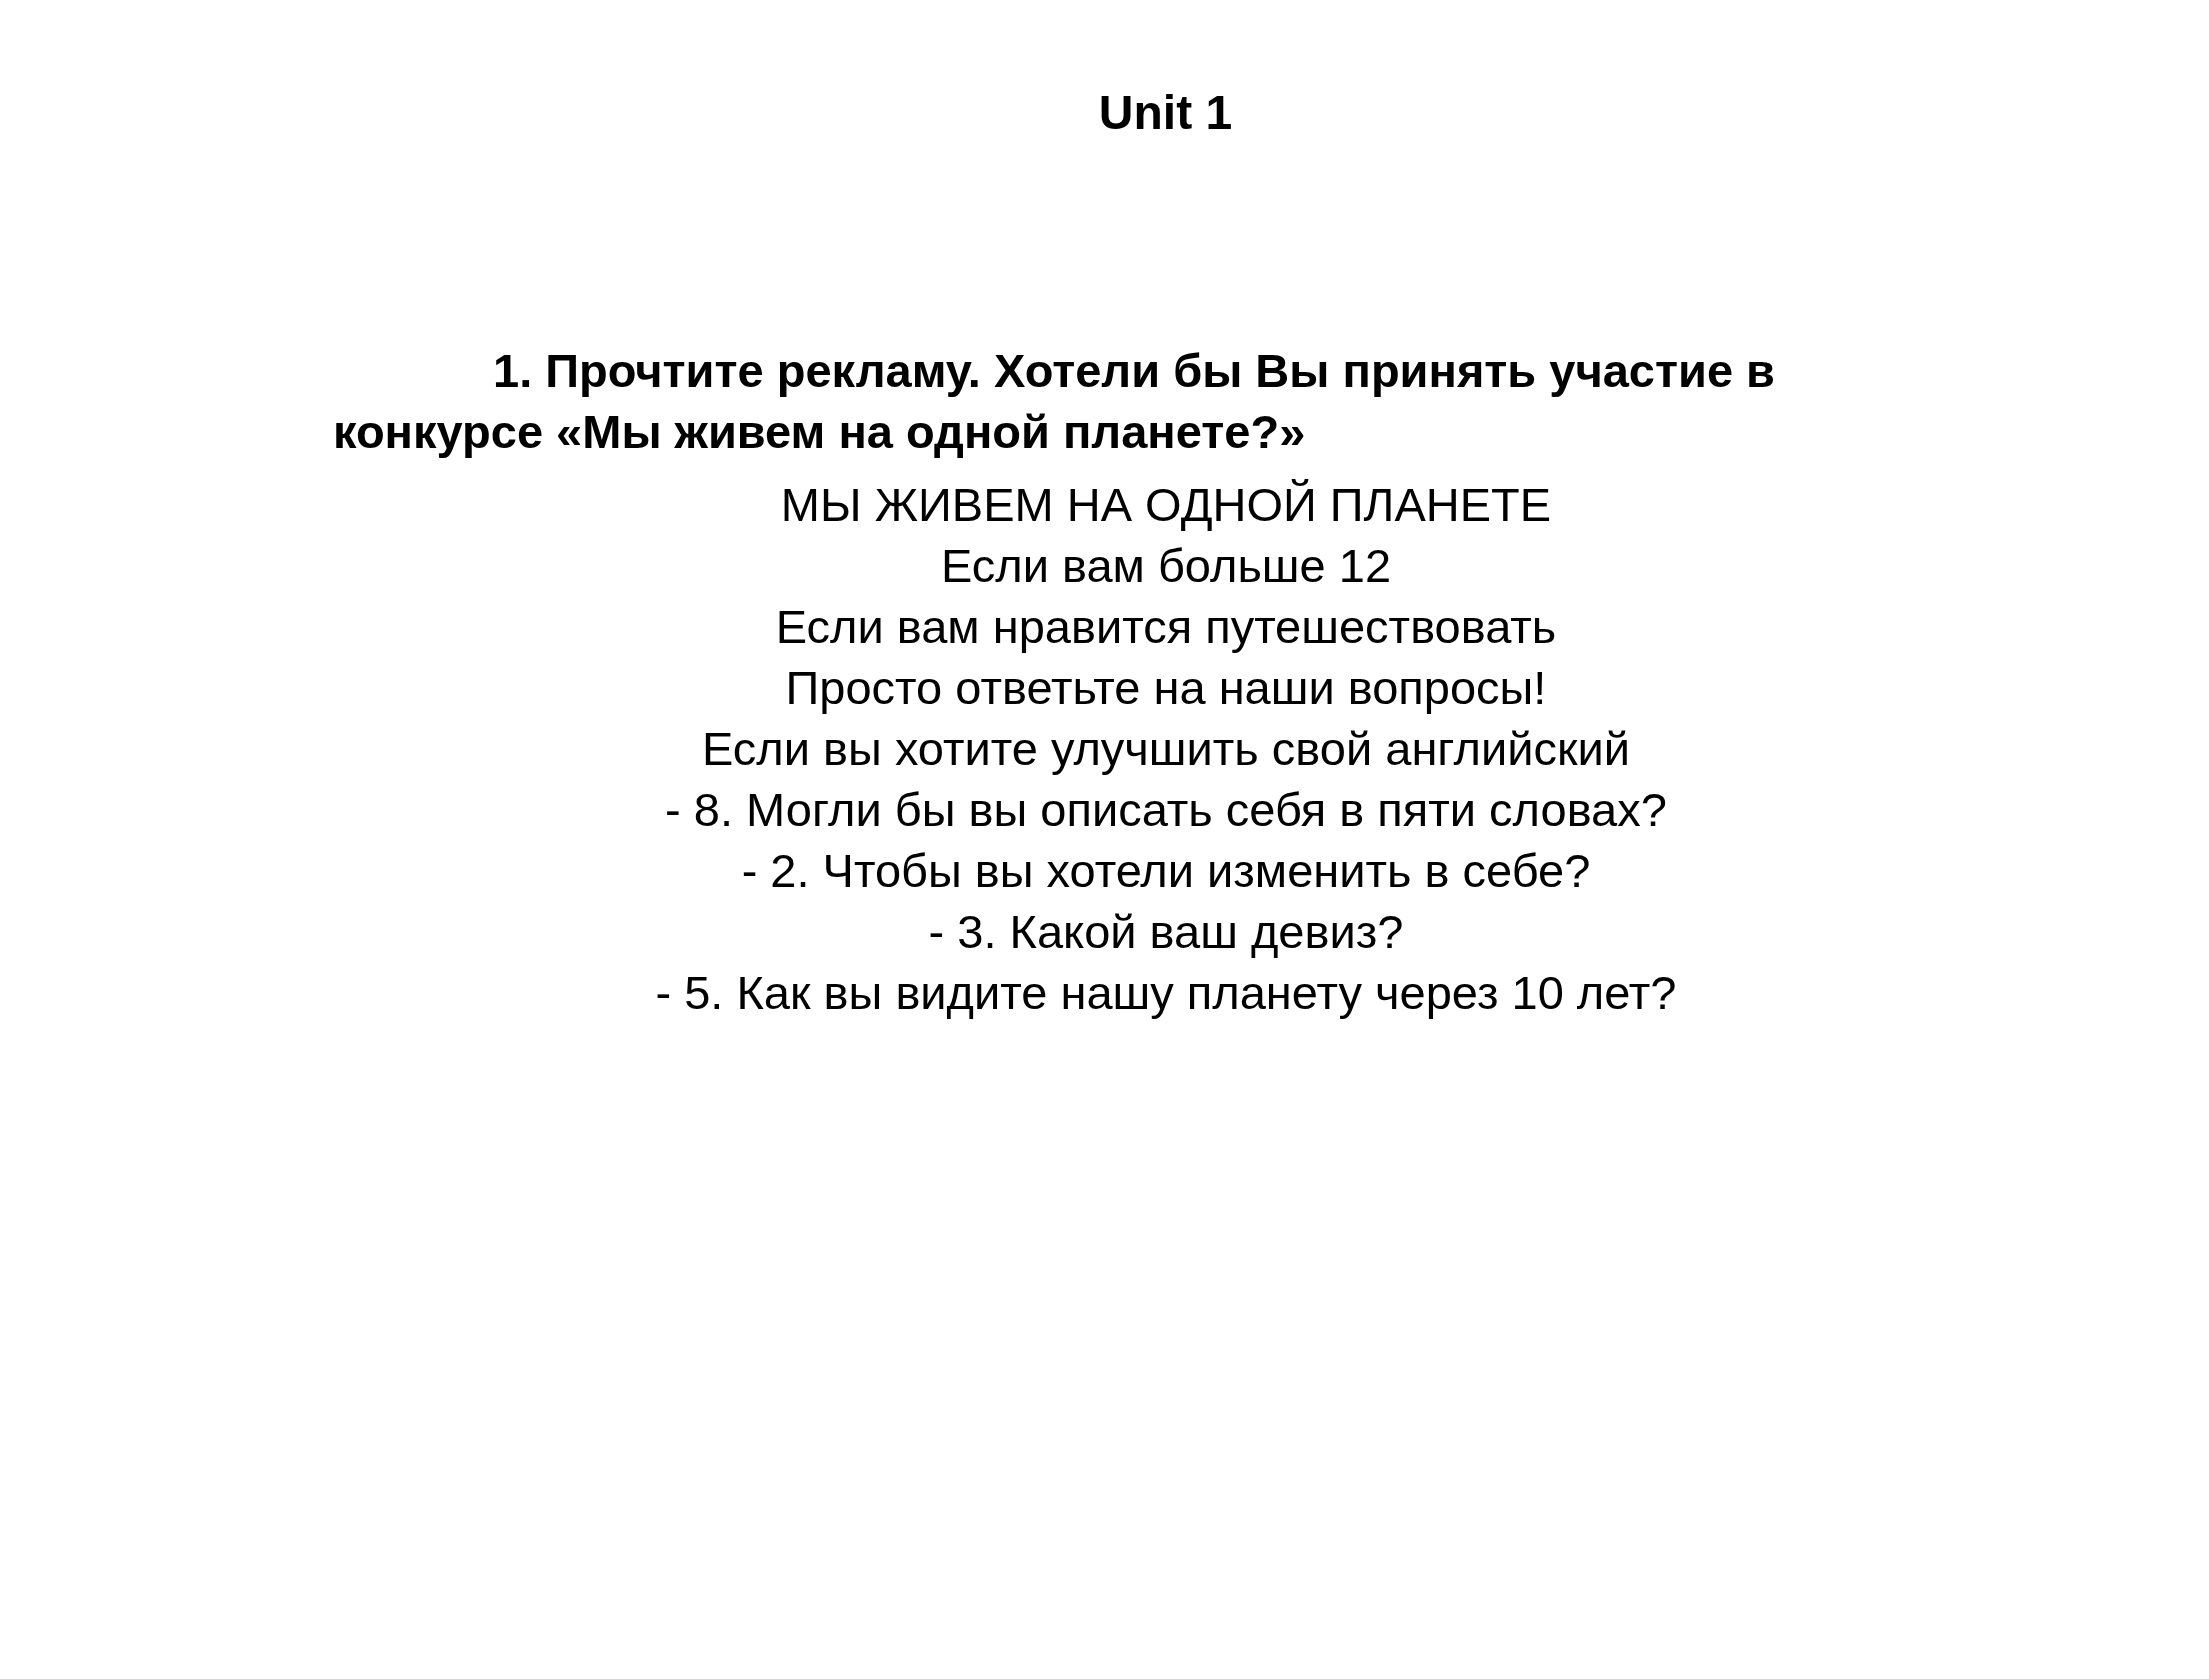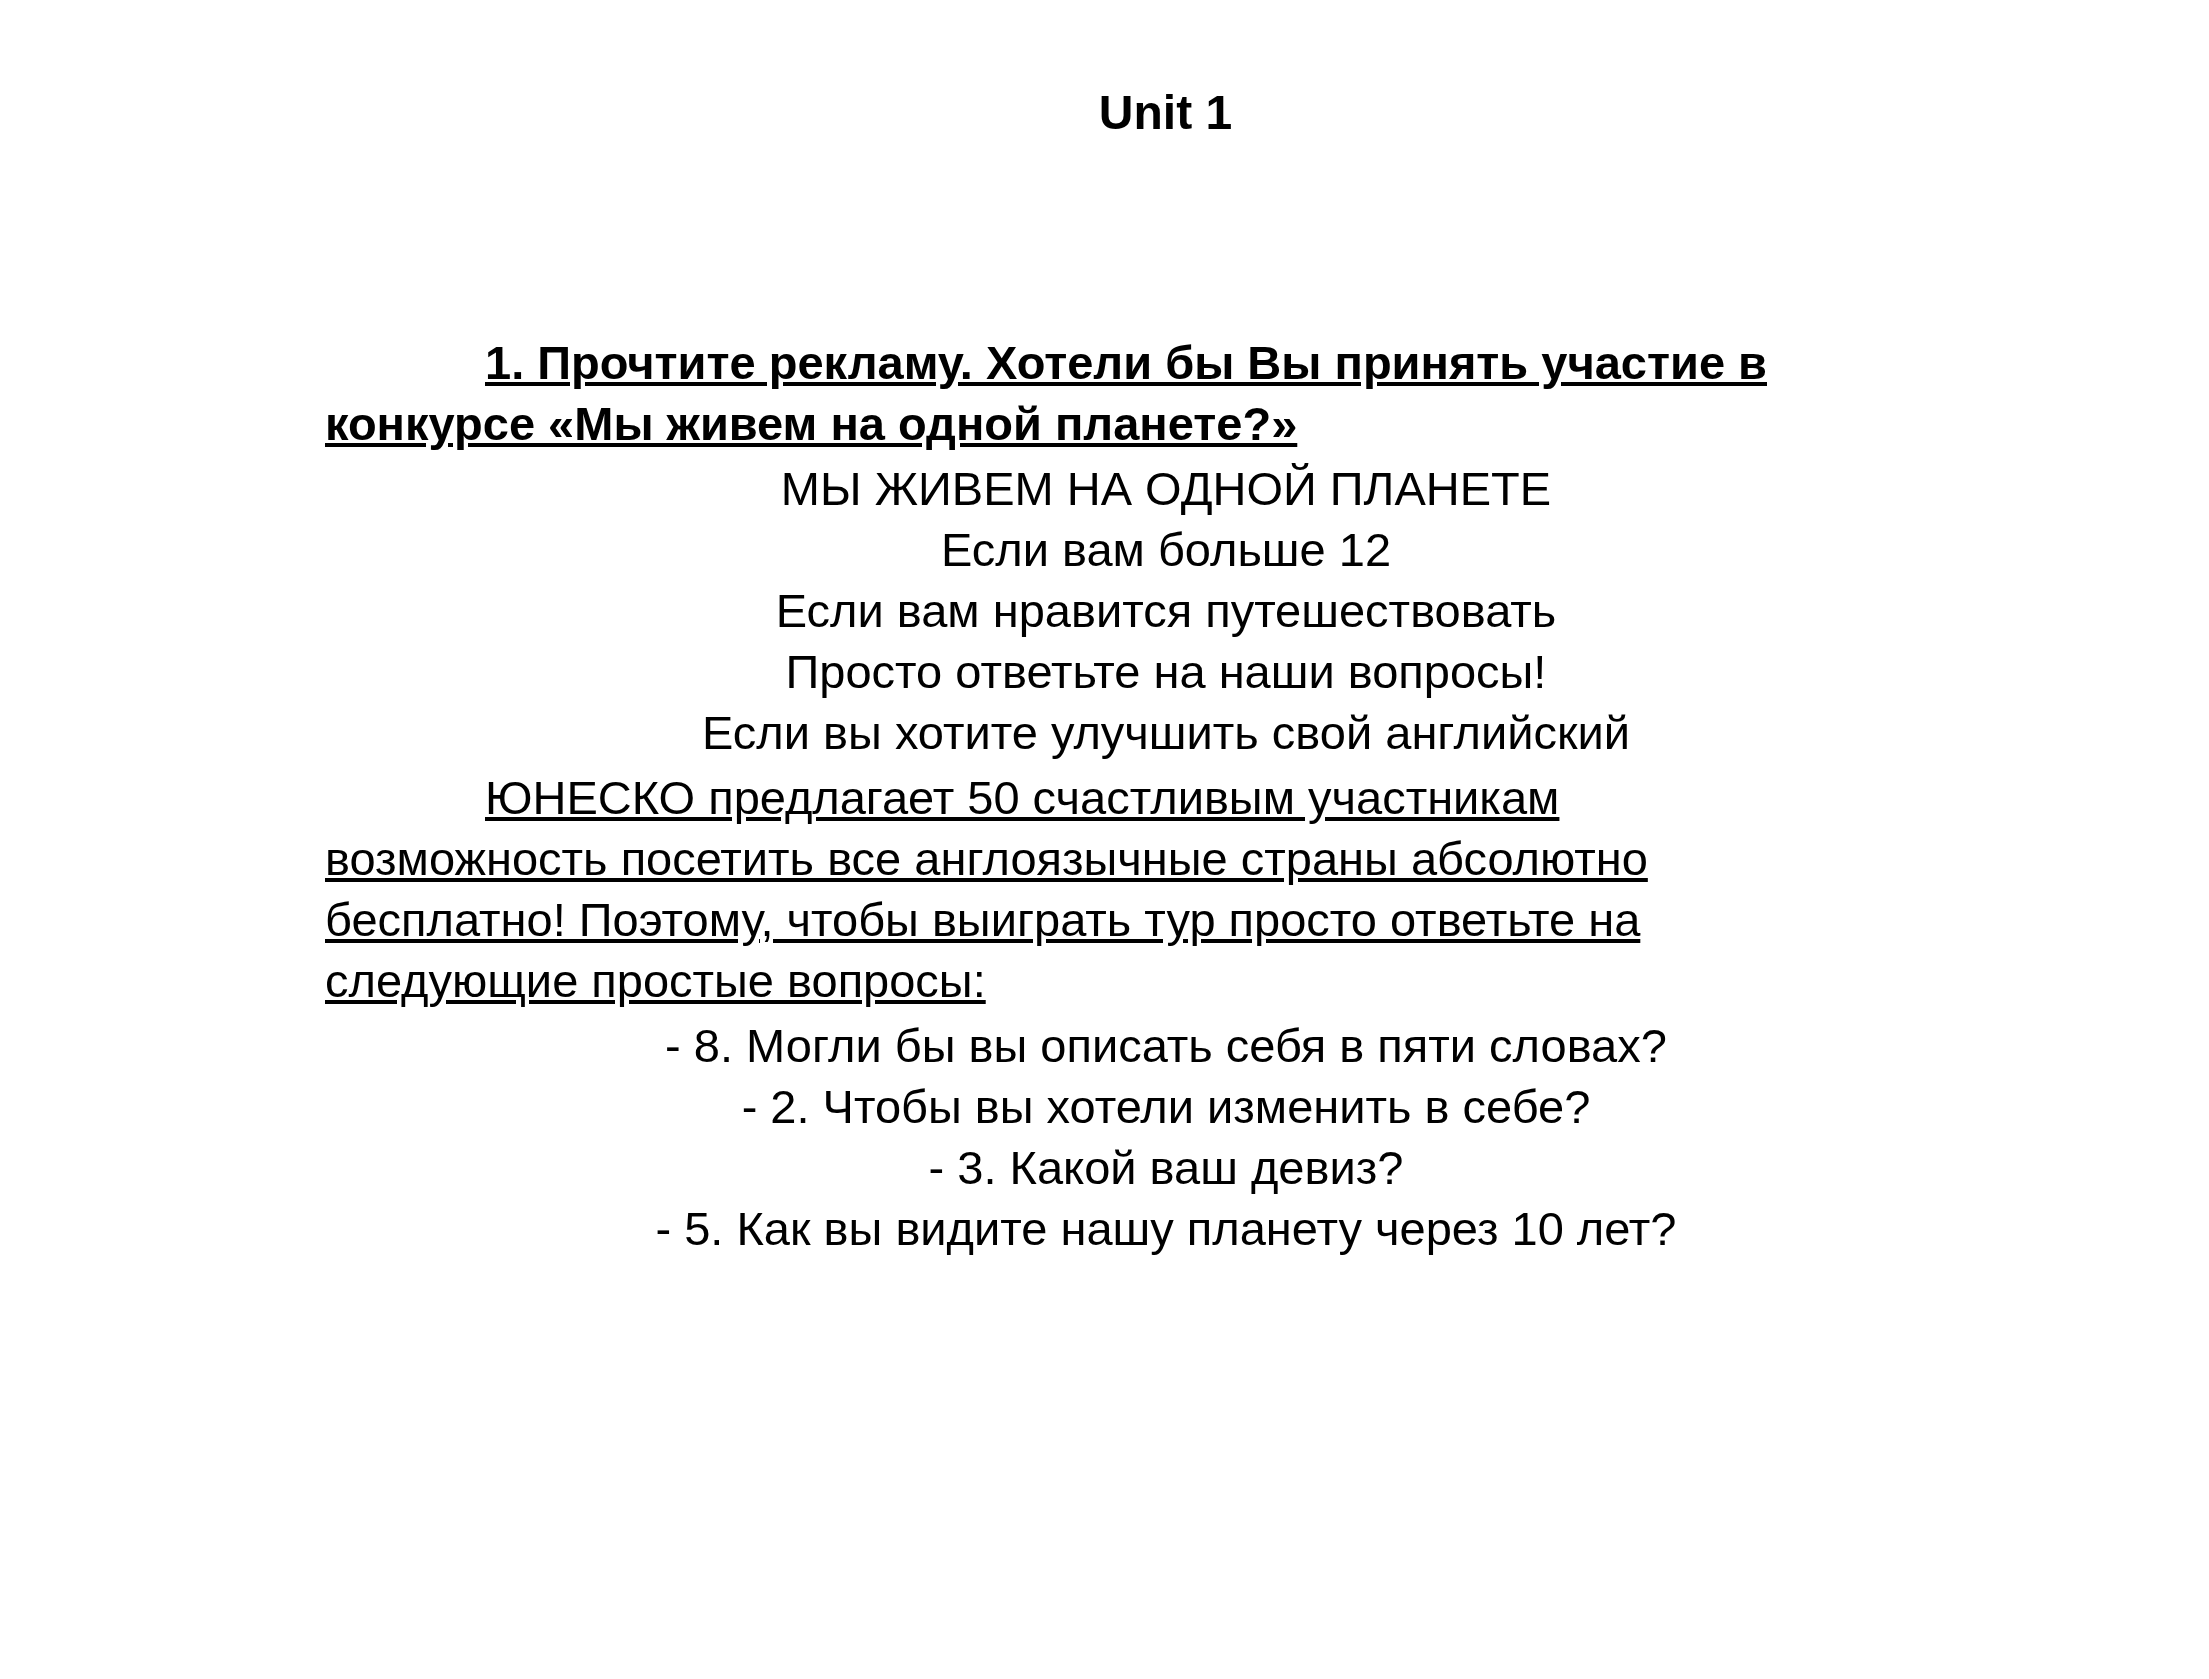--- a/index.html
+++ b/index.html
@@ -28,23 +28,22 @@
     }
     .content {
       position: absolute;
       left: 321px;
       top: 328px;
       width: 1530px;
       font-size: 47px;
       line-height: 61px;
     }
     .para {
-      margin: 4px;
+      margin: 12px;
       text-indent: 160px;
-      text-decoration: underline;
     }
     .bold { font-weight: bold; }
     .line {
       margin: 0;
       padding-left: 160px;
       white-space: nowrap;
       text-align: center;
     }
     .q-list {
       list-style: none;
@@ -60,21 +59,20 @@
 <div class="content">
   <p class="para bold">1. Прочтите рекламу. Хотели бы Вы принять участие в конкурсе «Мы живем на одной планете?»</p>
 
   <p class="line">МЫ ЖИВЕМ НА ОДНОЙ ПЛАНЕТЕ</p>
 
   <p class="line">Если вам больше 12</p>
   <p class="line">Если вам нравится путешествовать</p>
   <p class="line">Просто ответьте на наши вопросы!</p>
   <p class="line">Если вы хотите улучшить свой английский</p>
 
-  <p class="para" style="width:1494px;">ЮНЕСКО предлагает 50 счастливым участникам возможность посетить все англоязычные страны абсолютно бесплатно! Поэтому, чтобы выиграть тур просто ответьте на следующие простые вопросы:</p>
 
   <ul class="q-list">
     <li class="line">- 8. Могли бы вы описать себя в пяти словах?</li>
     <li class="line">- 2. Чтобы вы хотели изменить в себе?</li>
     <li class="line">- 3. Какой ваш девиз?</li>
     <li class="line">- 5. Как вы видите нашу планету через 10 лет?</li>
   </ul>
 </div>
 
 

